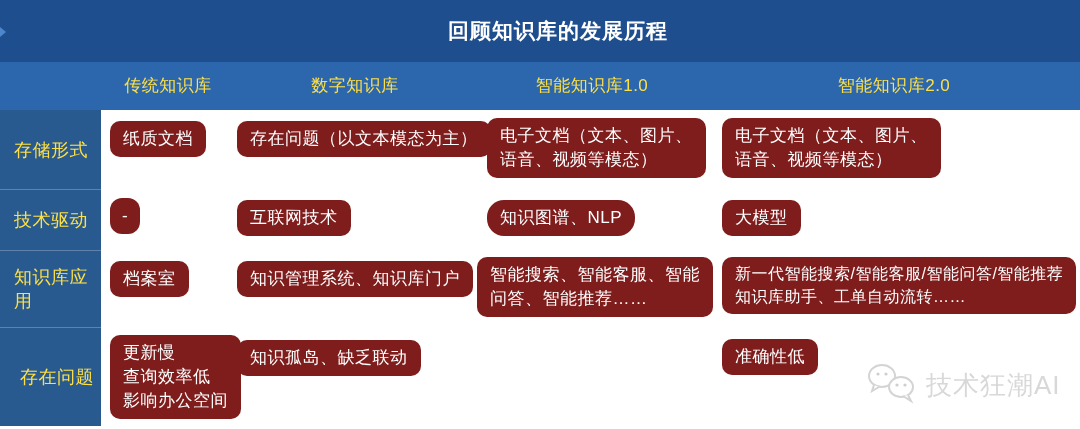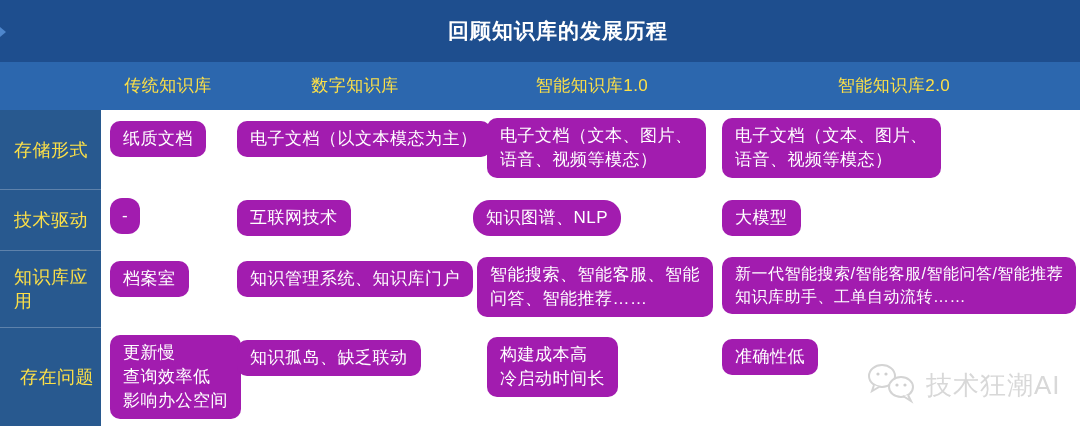--- a/index.html
+++ b/index.html
@@ -33,31 +33,31 @@
   .sidebar .rowlabel{
     display:flex;align-items:center;padding-left:14px;box-sizing:border-box;
     color:#fde047;font-size:18px;letter-spacing:0.5px;
   }
   .rowlabel.h1{height:79px;}
   .rowlabel.h2{height:61px;border-top:1px solid rgba(255,255,255,0.25);}
   .rowlabel.h3{height:77px;border-top:1px solid rgba(255,255,255,0.25);}
   .rowlabel.h4{height:99px;border-top:1px solid rgba(255,255,255,0.25);padding-left:20px;}
   
   .cell{
-    position:absolute;background:#a21caf;color:#ffffff;border-radius:10px;
+    position:absolute;background:#7f1d1d;color:#ffffff;border-radius:10px;
     padding:6px 13px;font-size:17px;line-height:1.42;white-space:pre;
     font-weight:500;letter-spacing:0.5px;
   }
   .p-r1c1{left:110px;top:121px;}
   .p-r1c2{left:237px;top:121px;}
   .p-r1c3{left:487px;top:118px;}
   .p-r1c4{left:722px;top:118px;}
   .p-r2c1{left:110px;top:198px;padding:6px 12px;border-radius:12px;}
   .p-r2c2{left:237px;top:200px;}
-  .p-r2c3{left:473px;top:200px;border-radius:17px;}
+  .p-r2c3{left:487px;top:200px;border-radius:17px;}
   .p-r2c4{left:722px;top:200px;}
   .p-r3c1{left:110px;top:261px;}
   .p-r3c2{left:237px;top:261px;font-family:Liberation Serif, serif;}
   .p-r3c3{left:477px;top:257px;}
   .p-r3c4{left:722px;top:257px;font-size:16px;}
   .p-r4c1{left:110px;top:335px;}
   .p-r4c2{left:237px;top:340px;}
   .p-r4c3{left:487px;top:337px;}
   .p-r4c4{left:722px;top:339px;}
   
@@ -85,21 +85,21 @@
   </div>
 
   <div class="sidebar">
     <div class="rowlabel h1">存储形式</div>
     <div class="rowlabel h2">技术驱动</div>
     <div class="rowlabel h3">知识库应用</div>
     <div class="rowlabel h4">存在问题</div>
   </div>
 
   <div class="cell p-r1c1">纸质文档</div>
-  <div class="cell p-r1c2">电子文档（以文本模态为主）</div>
+  <div class="cell p-r1c2">存在问题（以文本模态为主）</div>
   <div class="cell p-r1c3">电子文档（文本、图片、
 语音、视频等模态）</div>
   <div class="cell p-r1c4">电子文档（文本、图片、
 语音、视频等模态）</div>
 
   <div class="cell p-r2c1">-</div>
   <div class="cell p-r2c2">互联网技术</div>
   <div class="cell p-r2c3">知识图谱、NLP</div>
   <div class="cell p-r2c4">大模型</div>
 
@@ -107,22 +107,20 @@
   <div class="cell p-r3c2">知识管理系统、知识库门户</div>
   <div class="cell p-r3c3">智能搜索、智能客服、智能
 问答、智能推荐……</div>
   <div class="cell p-r3c4">新一代智能搜索/智能客服/智能问答/智能推荐
 知识库助手、工单自动流转……</div>
 
   <div class="cell p-r4c1">更新慢
 查询效率低
 影响办公空间</div>
   <div class="cell p-r4c2">知识孤岛、缺乏联动</div>
-  <div class="cell p-r4c3">构建成本高
-冷启动时间长</div>
   <div class="cell p-r4c4">准确性低</div>
 
   <div class="watermark">
     <svg width="54" height="48" viewBox="0 0 54 48">
       <g fill="none" stroke="#D4D4D4" stroke-width="2">
         <ellipse cx="16" cy="15" rx="13" ry="11"></ellipse>
         <path d="M8 24 L6 30 L13 26" fill="#ffffff" stroke="#D4D4D4"></path>
         <ellipse cx="35" cy="26" rx="12" ry="10" fill="#ffffff"></ellipse>
         <path d="M42 34 L45 40 L37 35" fill="#ffffff" stroke="#D4D4D4"></path>
       </g>

